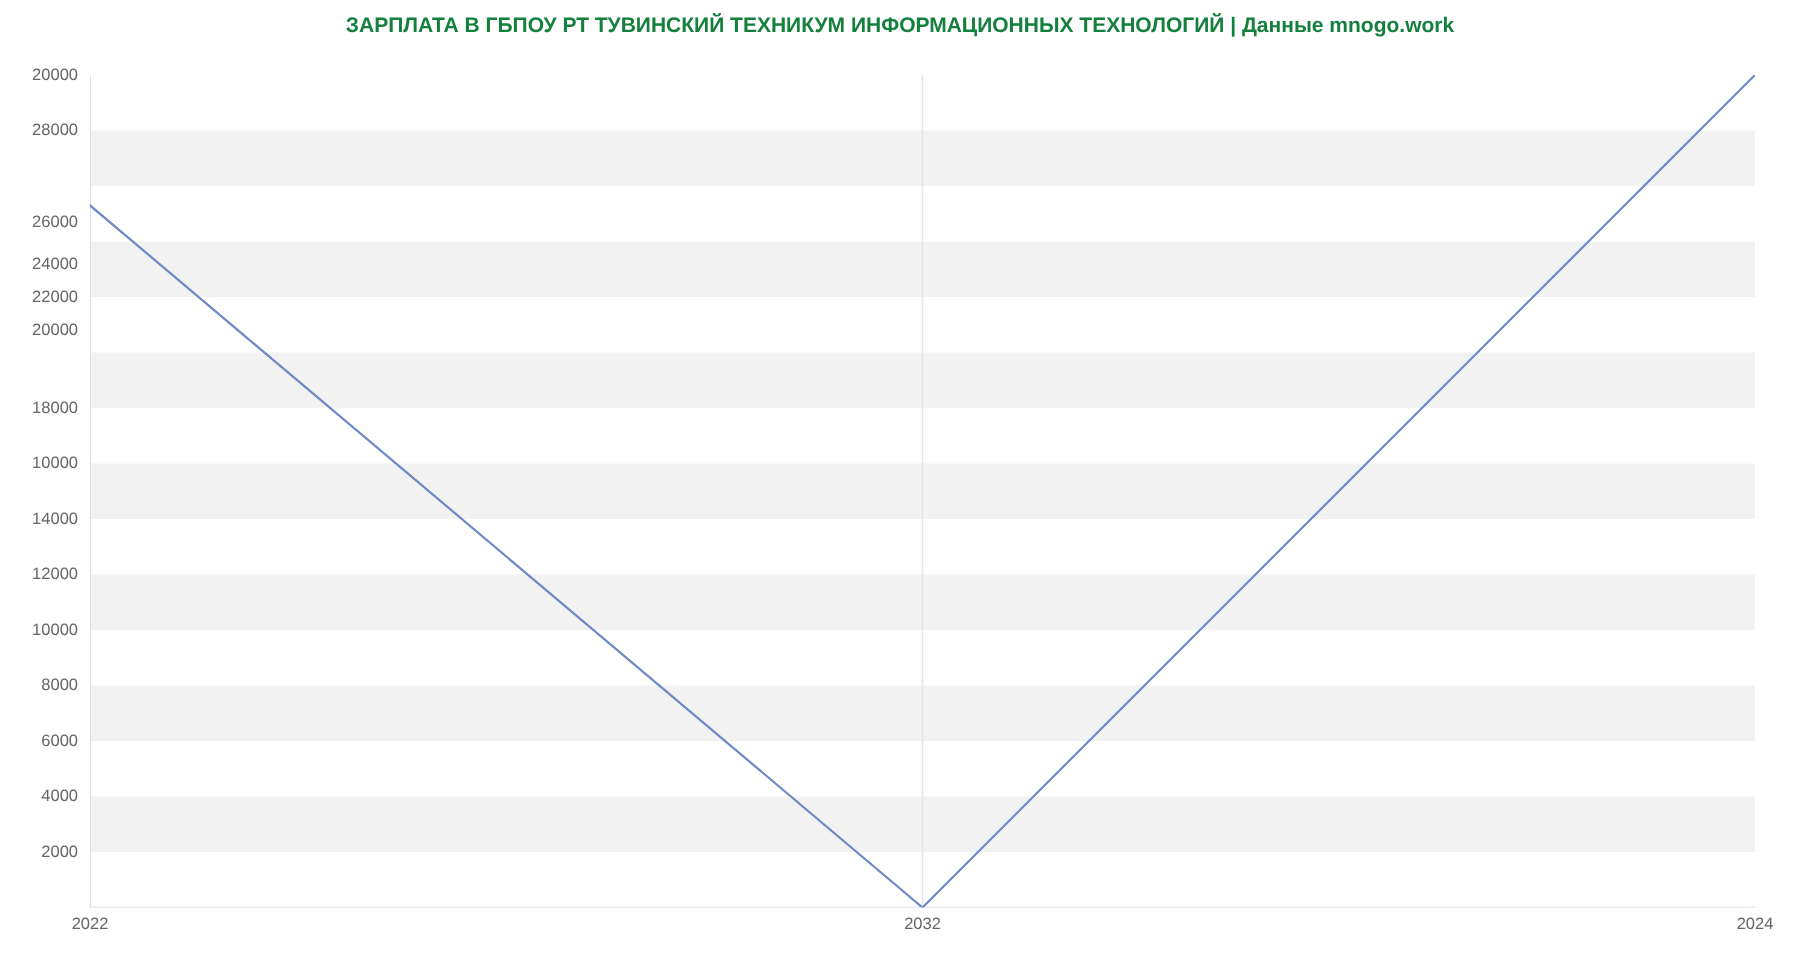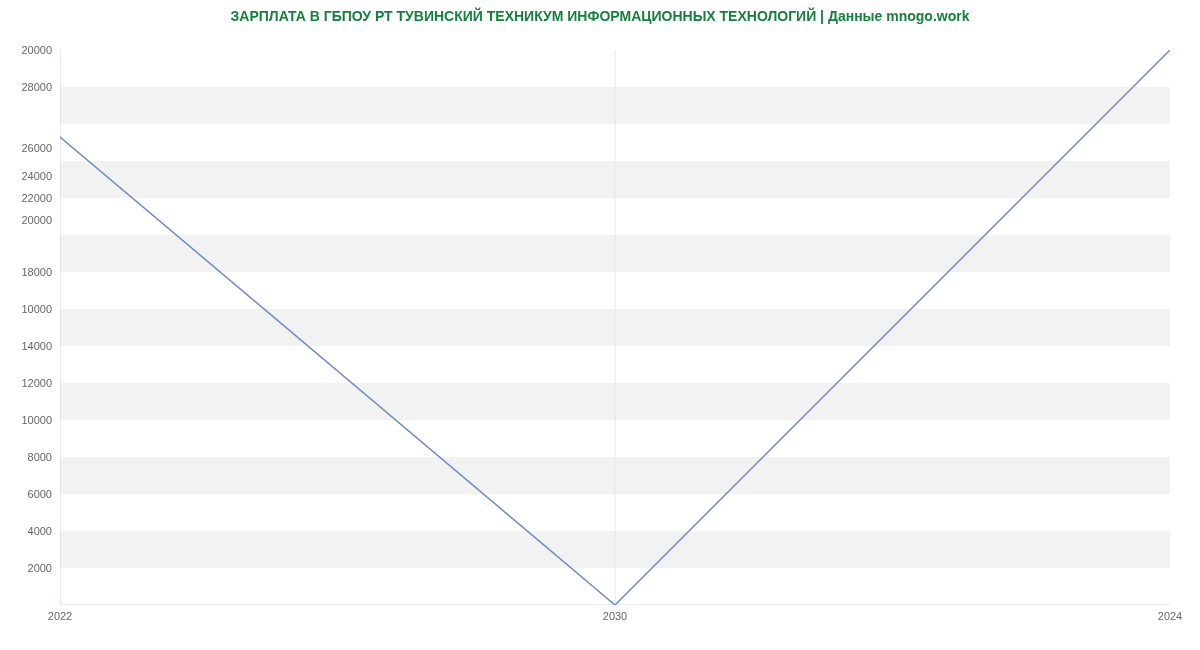--- a/index.html
+++ b/index.html
@@ -118,17 +118,17 @@
       <div class="y-tick-label" style="top: 272px;">18000</div>
       <div class="y-tick-label" style="top: 220px;">20000</div>
       <div class="y-tick-label" style="top: 198px;">22000</div>
       <div class="y-tick-label" style="top: 176px;">24000</div>
       <div class="y-tick-label" style="top: 124px; margin-top: 24px;">26000</div>
       <div class="y-tick-label" style="top: 87px;">28000</div>
       <div class="y-tick-label" style="top: 50px;">20000</div>
     </div>
   <div id="x-labels">
       <div class="x-tick-label" style="left: 60px;">2022</div>
-      <div class="x-tick-label" style="left: 615px;">2030</div>
+      <div class="x-tick-label" style="left: 615px;">2032</div>
       <div class="x-tick-label" style="left: 1170px;">2024</div>
     </div>
 
 </div>
 
 </body></html>

